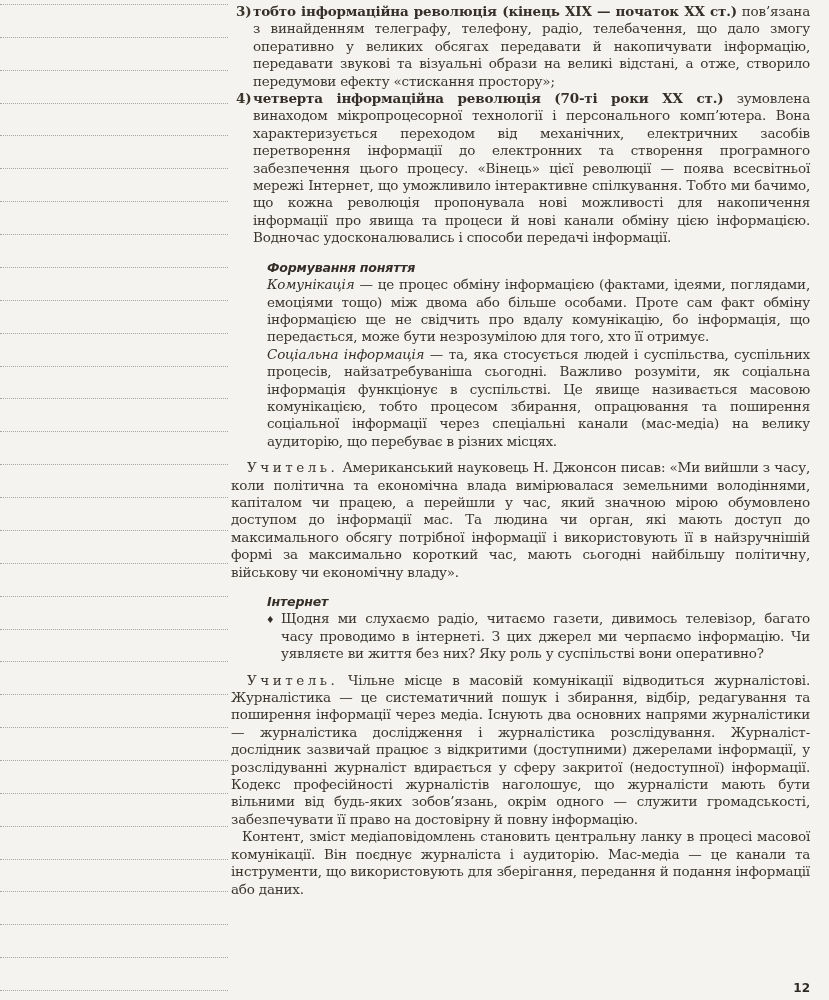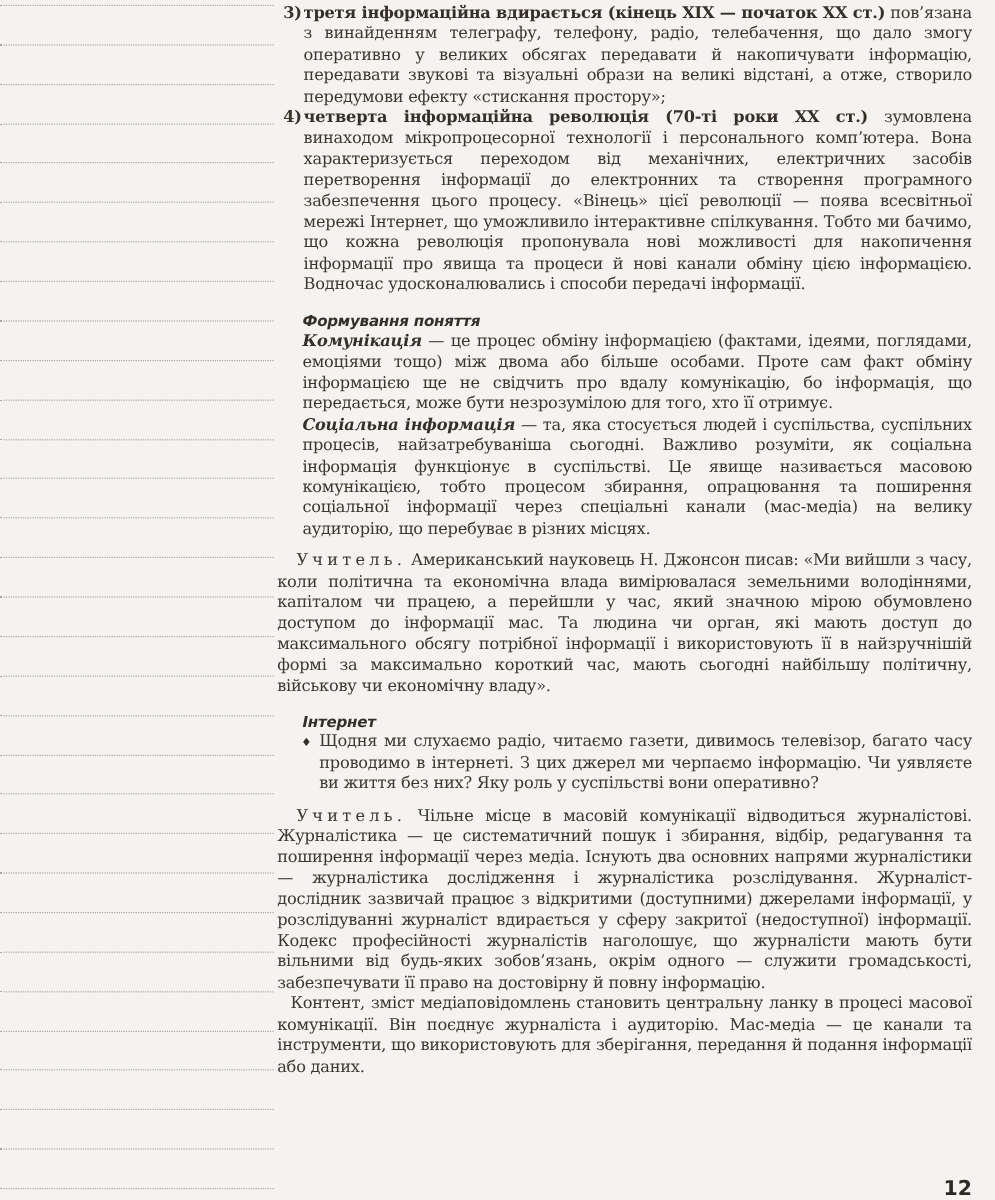--- a/index.html
+++ b/index.html
@@ -31,36 +31,36 @@
   .content p{margin:0;text-align:justify;}
   b,.term{color:#352f27;}
   
   .li{position:relative;padding-left:22px;}
   .li .marker{position:absolute;left:5px;top:0;font-weight:700;}
   
   .para.indent{text-indent:11px;}
   .para.teacher{text-indent:16px;margin-top:9px;}
   .tlabel{letter-spacing:3.5px;}
   
-  .inset{margin-left:21px;margin-top:12px;}
+  .inset{margin-left:36px;margin-top:12px;}
   .inset-header{
     font-family:"DejaVu Sans", sans-serif;
     font-style:italic;font-weight:700;font-size:12.6px;
     line-height:17.4px;color:#352f27;letter-spacing:-0.2px;
   }
-  .term{font-style:italic;font-weight:700;}
+  .term{font-style:italic;font-weight:400;}
   .qitem{position:relative;padding-left:16px;margin-left:-2px;}
   .bullet{
     position:absolute;left:1px;top:1px;
     font-size:9.5px;font-style:normal;color:#352f27;
   }
   .pagenum{
     position:absolute;right:19px;top:981px;
     font-family:"DejaVu Sans", sans-serif;
-    font-weight:700;font-size:17px;color:#2e2a23;
+    font-weight:700;font-size:12px;color:#2e2a23;
   }
 </style>
 </head>
 <body>
 
 <div class="page">
 
   <div class="margin-notes">
       <div class="mline" style="top: 4px;"></div>
       <div class="mline" style="top: 36.87px;"></div>
@@ -93,21 +93,21 @@
       <div class="mline" style="top: 924.36px;"></div>
       <div class="mline" style="top: 957.23px;"></div>
       <div class="mline" style="top: 990.1px;"></div>
     </div>
 
   <div class="content">
 
     <div class="list">
       <div class="li">
         <span class="marker">3)</span>
-        <p><b>третя інформаційна вдирається (кінець XIX — початок XX ст.)</b><span> пов’язана з винайденням телеграфу, телефону, радіо, телебачення, що дало змогу оперативно у великих обсягах передавати й накопичувати інформацію, передавати звукові та візуальні образи на великі відстані, а отже, створило передумови ефекту «стискання простору»;</span></p>
+        <p><b>тобто інформаційна революція (кінець XIX — початок XX ст.)</b><span> пов’язана з винайденням телеграфу, телефону, радіо, телебачення, що дало змогу оперативно у великих обсягах передавати й накопичувати інформацію, передавати звукові та візуальні образи на великі відстані, а отже, створило передумови ефекту «стискання простору»;</span></p>
       </div>
       <div class="li">
         <span class="marker">4)</span>
         <p><b>четверта інформаційна революція (70-ті роки XX ст.)</b><span> зумовлена винаходом мікропроцесорної технології і персонального комп’ютера. Вона характеризується переходом від механічних, електричних засобів перетворення інформації до електронних та створення програмного забезпечення цього процесу. «Вінець» цієї революції — поява всесвітньої мережі Інтернет, що уможливило інтерактивне спілкування. Тобто ми бачимо, що кожна революція пропонувала нові можливості для накопичення інформації про явища та процеси й нові канали обміну цією інформацією. Водночас удосконалювались і способи передачі інформації.</span></p>
       </div>
     </div>
 
 
     <div class="inset">
       <div class="inset-header">Формування поняття</div>

